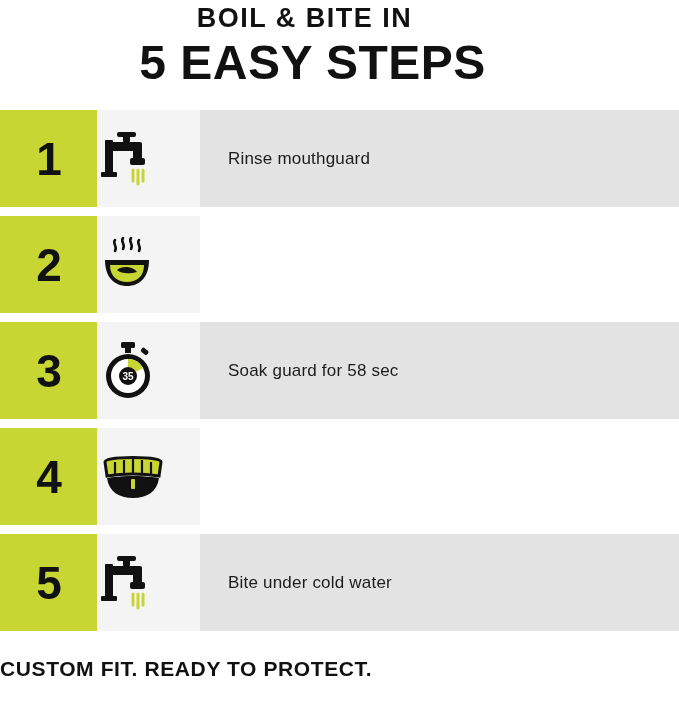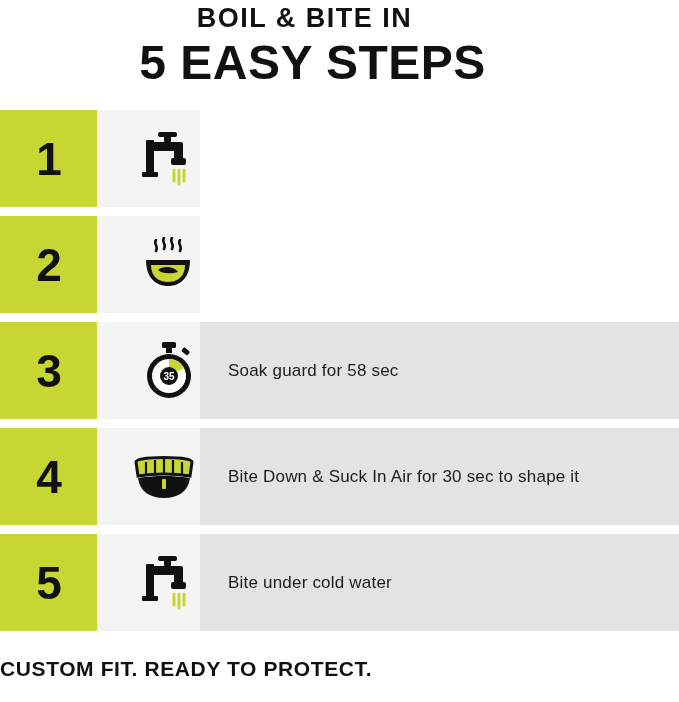--- a/index.html
+++ b/index.html
@@ -67,21 +67,21 @@
     font-weight: bold;
     color: #111111;
     letter-spacing: -1px;
   }
   .step-icon {
     width: 103px;
     min-width: 103px;
     background: #f4f4f4;
     display: flex;
     align-items: center;
-    justify-content: flex-end;
+    justify-content: flex-start;
   }
   .step-label {
     flex: 1;
     background: #e3e3e3;
     display: flex;
     align-items: center;
     padding-left: 28px;
     font-size: 17px;
     color: #1c1c1c;
     letter-spacing: 0.2px;
@@ -124,20 +124,21 @@
             <rect x="36" y="14" width="9" height="20" rx="2"></rect>
             <rect x="33" y="30" width="15" height="7" rx="2"></rect>
           </g>
           <g stroke="#c8d633" stroke-width="3" stroke-linecap="round">
             <line x1="36" y1="42" x2="36" y2="53"></line>
             <line x1="41" y1="42" x2="41" y2="56"></line>
             <line x1="46" y1="42" x2="46" y2="53"></line>
           </g>
         </svg>
       </div>
+      <div class="step-label">Rinse mouthguard</div>
     </div>
 
     <div class="step-row">
       <div class="step-number">2</div>
       <div class="step-icon">
         <svg width="62" height="62" viewBox="0 0 62 62">
           <g stroke="#111111" stroke-width="2.6" fill="none" stroke-linecap="round">
             <path d="M18 6 C15 10, 21 12, 18 17"></path>
             <path d="M26 4 C23 8, 29 10, 26 15"></path>
             <path d="M34 4 C31 8, 37 10, 34 15"></path>
@@ -176,21 +177,20 @@
             <line x1="18" y1="16" x2="18" y2="29"></line>
             <line x1="27" y1="14" x2="27" y2="28"></line>
             <line x1="36" y1="13" x2="36" y2="28"></line>
             <line x1="45" y1="14" x2="45" y2="28"></line>
             <line x1="54" y1="16" x2="54" y2="29"></line>
           </g>
           <path d="M10 32 C10 32, 22 30, 36 30 C50 30, 62 32, 62 32 C60 46, 50 52, 36 52 C22 52, 12 46, 10 32 Z" fill="#111111"></path>
           <rect x="34" y="33" width="4" height="10" rx="1" fill="#c8d633"></rect>
         </svg>
       </div>
-      <div class="step-label">Bite Down &amp; Suck In Air for 30 sec to shape it</div>
     </div>
 
     <div class="step-row">
       <div class="step-number">5</div>
       <div class="step-icon">
         <svg width="62" height="62" viewBox="0 0 62 62">
           <g fill="#111111">
             <rect x="8" y="12" width="8" height="34" rx="1"></rect>
             <rect x="4" y="44" width="16" height="5" rx="1"></rect>
             <rect x="14" y="14" width="26" height="9" rx="2"></rect>

